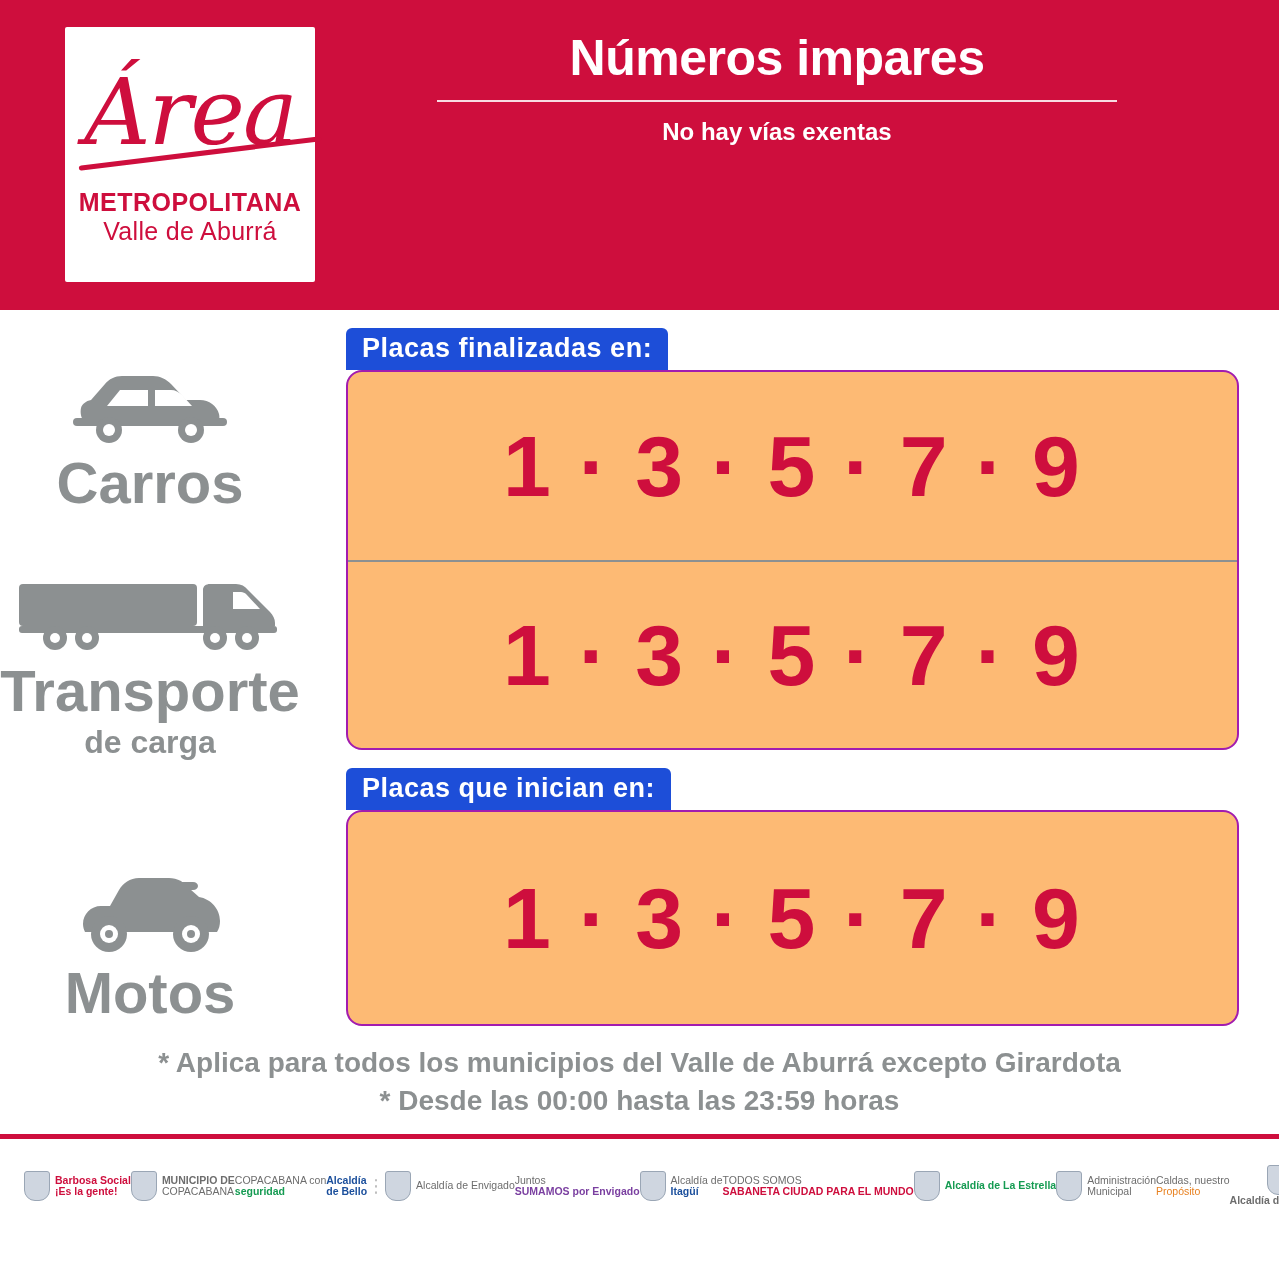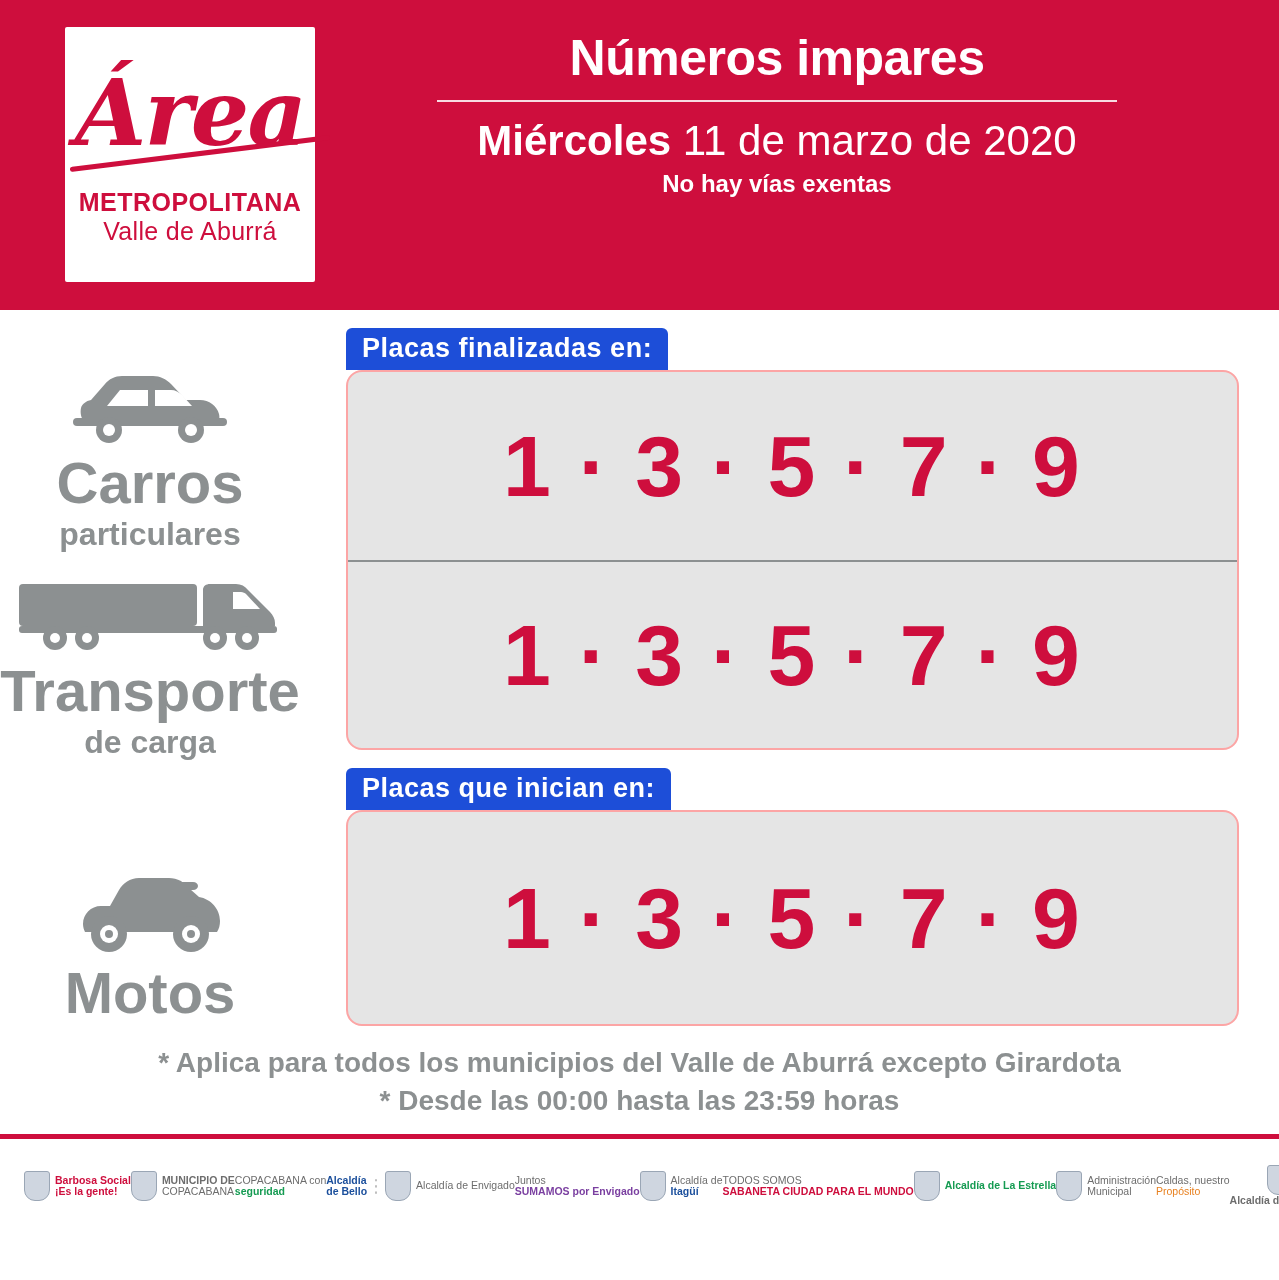--- a/index.html
+++ b/index.html
@@ -25,21 +25,21 @@
     margin: 27px 0 0 65px;
     border-radius: 2px;
     display: flex; flex-direction: column;
     align-items: center; justify-content: flex-start;
     padding-top: 16px;
     flex: 0 0 auto;
   }
   .logo-mark {
     font-family: "DejaVu Serif", serif;
     font-style: italic;
-    font-weight: bold;
+    font-weight: normal;
     font-size: 92px;
     color: #ce0e3d;
     line-height: 1.05;
     letter-spacing: -2px;
     position: relative;
     margin-top: 22px;
   }
   .logo-mark::after {
     content: "";
     position: absolute;
@@ -92,24 +92,24 @@
     font-size: 27px;
     font-weight: bold;
     letter-spacing: .5px;
     padding: 5px 16px 6px 16px;
     border-radius: 6px 6px 0 0;
     margin-left: 306px;
     position: relative;
     z-index: 2;
   }
   .panel {
-    border: 2px solid #fca5a5;
+    border: 2px solid #a21caf;
     border-radius: 16px;
     margin-left: 306px;
-    background: #e5e5e5;
+    background: #fdba74;
     position: relative;
     z-index: 1;
   }
   .panel-row {
     height: 188px;
     display: flex; align-items: center; justify-content: center;
   }
   .panel-row + .panel-row { border-top: 2px solid #8c9091; }
   .plates {
     color: #ce0e3d;
@@ -183,43 +183,38 @@
   <div class="header">
     <div class="logo-box">
       <div class="logo-mark">Área</div>
       <div class="logo-line1">METROPOLITANA</div>
       <div class="logo-line2">Valle de Aburrá</div>
     </div>
 
     <div class="header-text">
       <div class="h-title">Números impares</div>
       <div class="h-rule"></div>
-      <div class="h-day-row">
-        <span class="h-day">Miércoles</span>
-        <span class="h-date">11 de marzo de 2020</span>
-      </div>
       <div class="h-exempt">No hay vías exentas</div>
     </div>
   </div>
 
   <div class="main">
 
     <div class="veh veh-carros">
       <svg width="170" height="80" viewBox="0 0 170 80">
         <path fill="#8c9091" d="M30 56c-5 0-9-1-11-3-3-3-4-8-3-13 1-4 5-7 10-8l14-16c4-5 10-8 17-8h31c7 0 13 3 18 8l15 16h14c9 0 17 6 19 14 1 4 0 8-3 10h-121z"></path>
         <rect x="8" y="50" width="154" height="8" rx="4" fill="#8c9091"></rect>
         <circle cx="44" cy="62" r="13" fill="#8c9091"></circle>
         <circle cx="44" cy="62" r="6" fill="#ffffff"></circle>
         <circle cx="126" cy="62" r="13" fill="#8c9091"></circle>
         <circle cx="126" cy="62" r="6" fill="#ffffff"></circle>
         <path fill="#ffffff" d="M55 22h28v16H42z"></path>
         <path fill="#ffffff" d="M90 22h16c4 0 8 2 11 5l10 11H90z"></path>
       </svg>
       <div class="vname">Carros</div>
-      <div class="vsub">particulares</div>
     </div>
 
     <div class="veh veh-transporte">
       <svg width="270" height="80" viewBox="0 0 270 80">
         <rect x="4" y="8" width="178" height="42" rx="4" fill="#8c9091"></rect>
         <path fill="#8c9091" d="M188 14c0-4 3-6 7-6h26c5 0 9 2 12 6l22 22c3 3 5 7 5 11v3h-72z"></path>
         <rect x="4" y="50" width="258" height="7" rx="3" fill="#8c9091"></rect>
         <circle cx="40" cy="62" r="12" fill="#8c9091"></circle>
           <circle cx="40" cy="62" r="5" fill="#fff"></circle>
         <circle cx="72" cy="62" r="12" fill="#8c9091"></circle>

